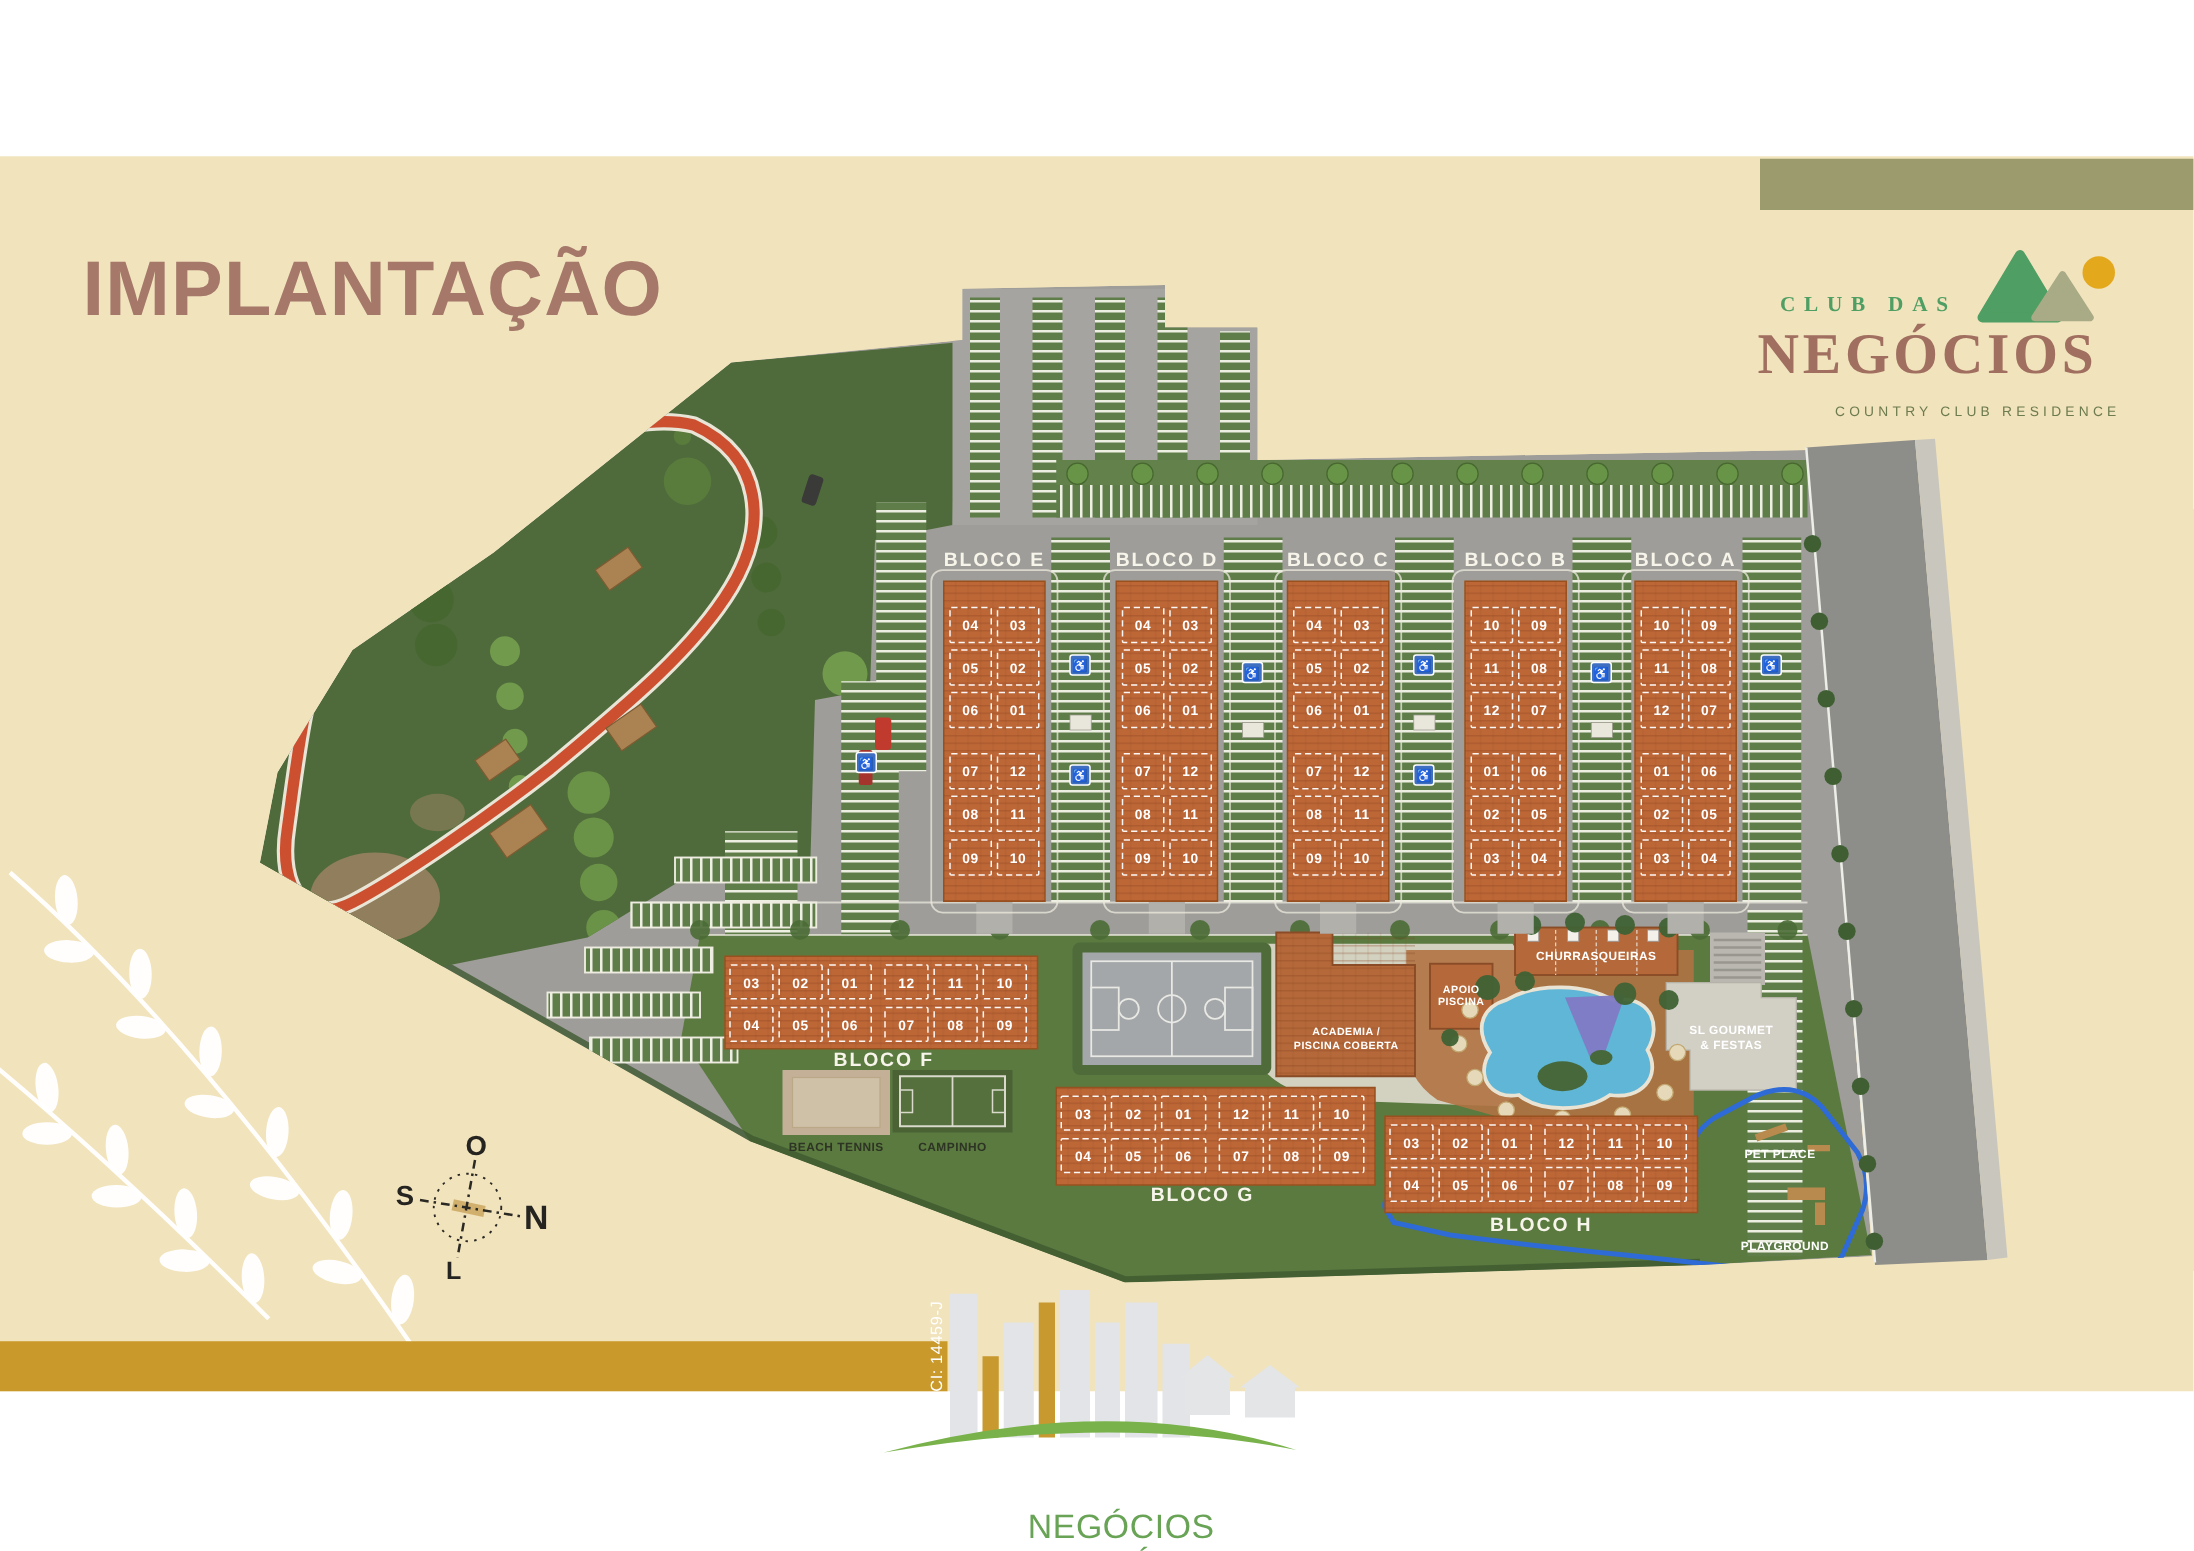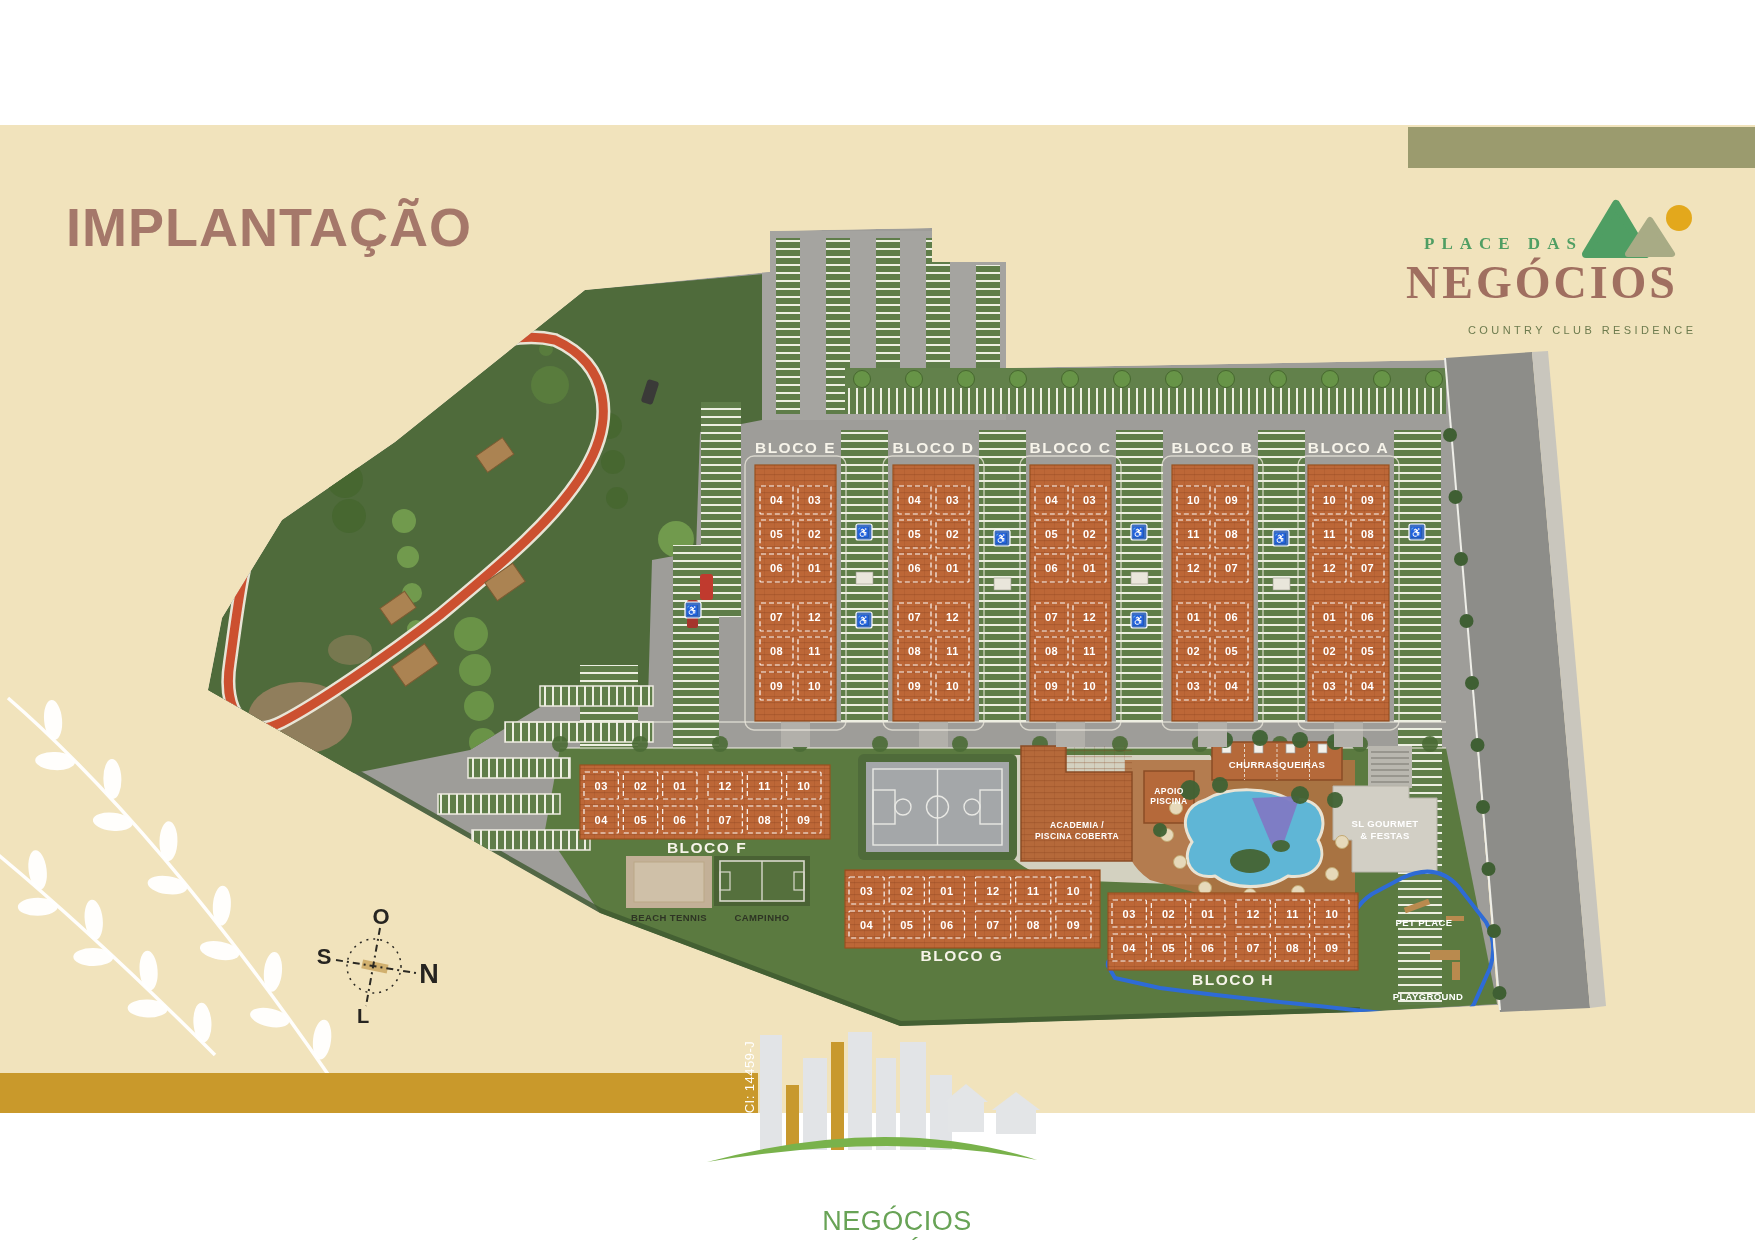--- a/index.html
+++ b/index.html
@@ -4,21 +4,21 @@
 <style>
   html,body{margin:0;padding:0;background:#fff;}
   .stage{position:relative;width:1755px;height:1241px;overflow:hidden;background:#ffffff;
          font-family:"Liberation Sans", sans-serif;}
   .cream{position:absolute;left:0;top:125px;width:1755px;height:988px;background:#f1e3bc;z-index:1;}
   .plan-svg{position:absolute;left:0;top:0;width:1755px;height:1241px;z-index:2;}
   .khaki-band{position:absolute;left:1408px;top:127px;width:347px;height:41px;background:#9b9b6e;z-index:3;}
   .gold-band{position:absolute;left:0;top:1073px;width:758px;height:40px;background:#c9992b;z-index:3;}
   .overlay-svg{position:absolute;left:0;top:0;width:1755px;height:1241px;z-index:4;pointer-events:none;}
   .page-title{position:absolute;left:66px;top:196px;z-index:5;margin:0;
-    font-size:54px;font-weight:bold;letter-spacing:1px;color:#a5786a;}
+    font-size:62px;font-weight:bold;letter-spacing:1px;color:#a5786a;}
   .brand{position:absolute;left:1380px;top:190px;width:340px;height:160px;z-index:5;}
   .brand-top{position:absolute;left:44px;top:44px;font-family:"Liberation Serif",serif;
     font-weight:bold;font-size:17px;letter-spacing:7px;color:#4f9e63;}
   .brand-main{position:absolute;left:26px;top:66px;font-family:"Liberation Serif",serif;
     font-weight:bold;font-size:46px;letter-spacing:3px;color:#a06f60;}
   .brand-sub{position:absolute;left:88px;top:134px;font-size:11px;letter-spacing:3.4px;color:#6d7b4e;}
   .brand-mark{position:absolute;left:196px;top:0px;}
   .ci-text{position:absolute;left:749px;top:1077px;z-index:6;color:#ffffff;font-size:13px;
     letter-spacing:.5px;white-space:nowrap;transform:translate(-50%,-50%) rotate(-90deg);}
   .footer-tagline{position:absolute;left:756px;top:1206px;width:282px;z-index:5;text-align:center;
@@ -639,21 +639,21 @@
         <rect x="996" y="1108" width="40" height="26"></rect>
           <polygon points="992,1110 1016,1092 1040,1110"></polygon>
       </g>
       <path d="M707,1162 Q890,1113 1037,1160 Q890,1131 707,1162 Z" fill="#79b24b"></path>
     </g>
   </svg>
 
   <h1 class="page-title">IMPLANTAÇÃO</h1>
 
   <div class="brand">
-    <span class="brand-top">PLACE DAS</span>
+    <span class="brand-top">CLUB DAS</span>
     <span class="brand-main">NEGÓCIOS</span>
     <span class="brand-sub">COUNTRY CLUB RESIDENCE</span>
     <svg class="brand-mark" width="130" height="72" viewBox="0 0 130 72">
       <polygon points="10,64 40,14 70,64" fill="#4f9e63" stroke="#4f9e63" stroke-width="8" stroke-linejoin="round"></polygon>
       <polygon points="52,64 74,30 96,64" fill="#a8ab85" stroke="#a8ab85" stroke-width="6" stroke-linejoin="round"></polygon>
       <circle cx="103" cy="28" r="13" fill="#e3a81c"></circle>
     </svg>
   </div>
 
   <div class="ci-text">CI: 14459-J</div>

